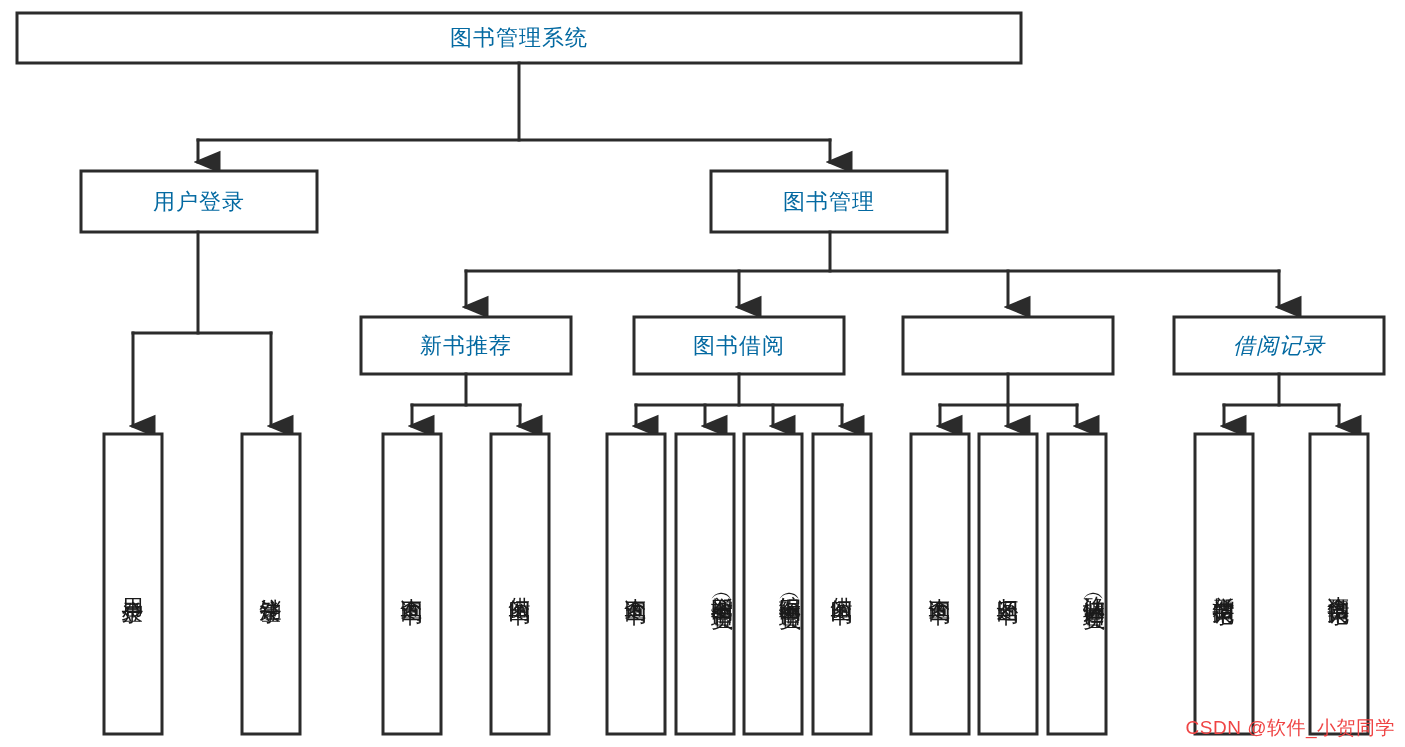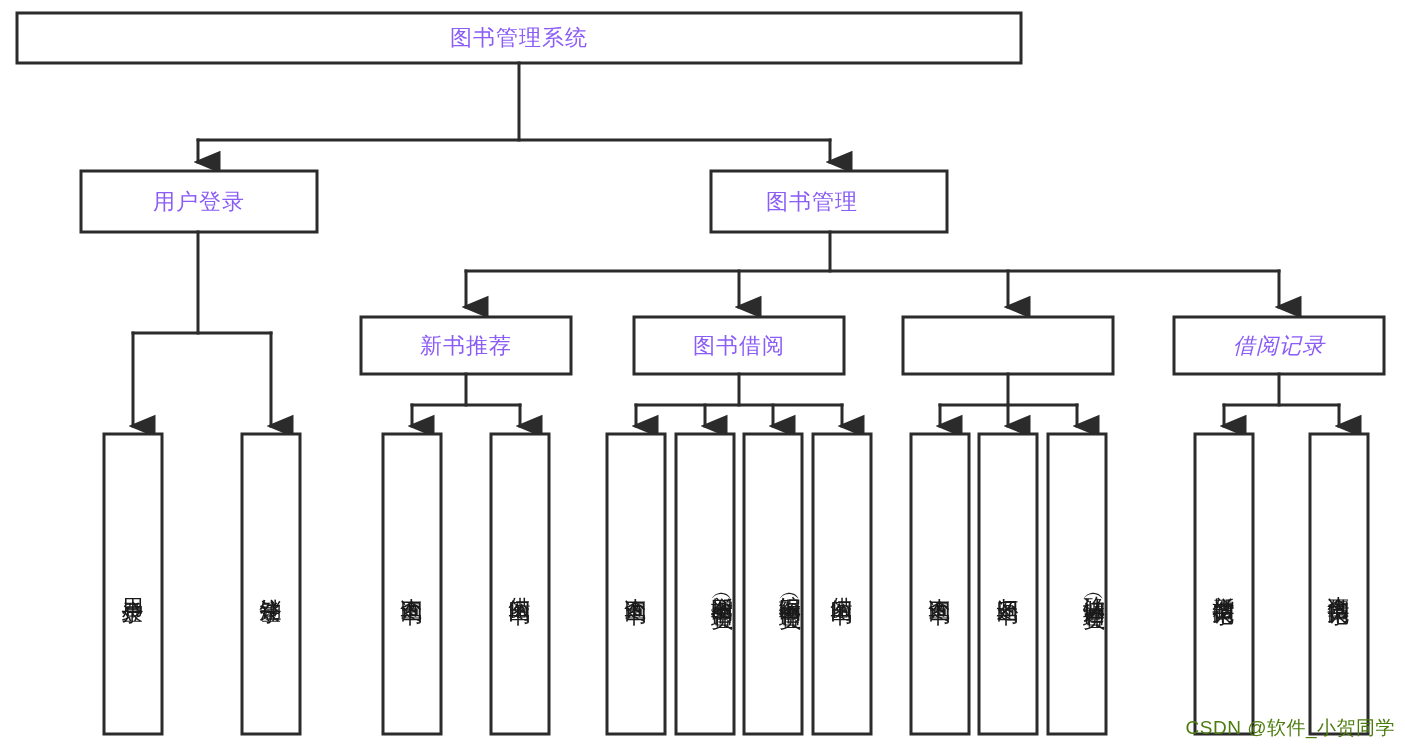--- a/index.html
+++ b/index.html
@@ -56,32 +56,32 @@
     white-space: nowrap;
     pointer-events: none;
   }
   .hlabel {
     position: absolute;
     display: flex;
     align-items: center;
     justify-content: center;
     font-family: "Liberation Sans", "DejaVu Sans", sans-serif;
     font-size: 22px;
-    color: #8b5cf6;
+    color: #0369a1;
     letter-spacing: 1px;
     white-space: nowrap;
     pointer-events: none;
   }
   #watermark {
     position: absolute;
     right: 10px;
     bottom: 6px;
     font-family: "Liberation Sans", "DejaVu Sans", sans-serif;
     font-size: 19px;
-    color: #4d7c0f;
+    color: #ef4444;
     white-space: nowrap;
     letter-spacing: 0.5px;
   }
 </style>
 </head>
 <body>
 
 <div id="diagram-root">
 
   <svg id="flow-svg" viewBox="0 0 1405 747">
@@ -158,21 +158,21 @@
     <rect class="node-box" x="979" y="434" width="58" height="300"></rect>
     <rect class="node-box" x="1048" y="434" width="58" height="300"></rect>
 
     <rect class="node-box" x="1195" y="434" width="58" height="300"></rect>
     <rect class="node-box" x="1310" y="434" width="58" height="300"></rect>
   </svg>
 
   <div class="hlabel" style="left:17px; top:13px; width:1004px; height:50px;">图书管理系统</div>
 
   <div class="hlabel" style="left:81px; top:171px; width:236px; height:61px;">用户登录</div>
-  <div class="hlabel" style="left:694px; top:171px; width:236px; height:61px;text-align:right;">图书管理</div>
+  <div class="hlabel" style="left:711px; top:171px; width:236px; height:61px;text-align:right;">图书管理</div>
 
   <div class="hlabel" style="left:634px; top:317px; width:210px; height:57px;">图书借阅</div>
   <div class="hlabel" style="left:361px; top:317px; width:210px; height:57px;">新书推荐</div>
   <div class="hlabel" style="left:1174px; top:317px; width:210px; height:57px;font-style:italic;">借阅记录</div>
 
   <div class="vlabel" style="left:104px; top:434px; width:58px; height:300px;">用户登录</div>
   <div class="vlabel" style="left:242px; top:434px; width:58px; height:300px;">注销登录</div>
 
   <div class="vlabel" style="left:383px; top:434px; width:58px; height:300px;">查询图书</div>
   <div class="vlabel" style="left:491px; top:434px; width:58px; height:300px;">借阅图书</div>

